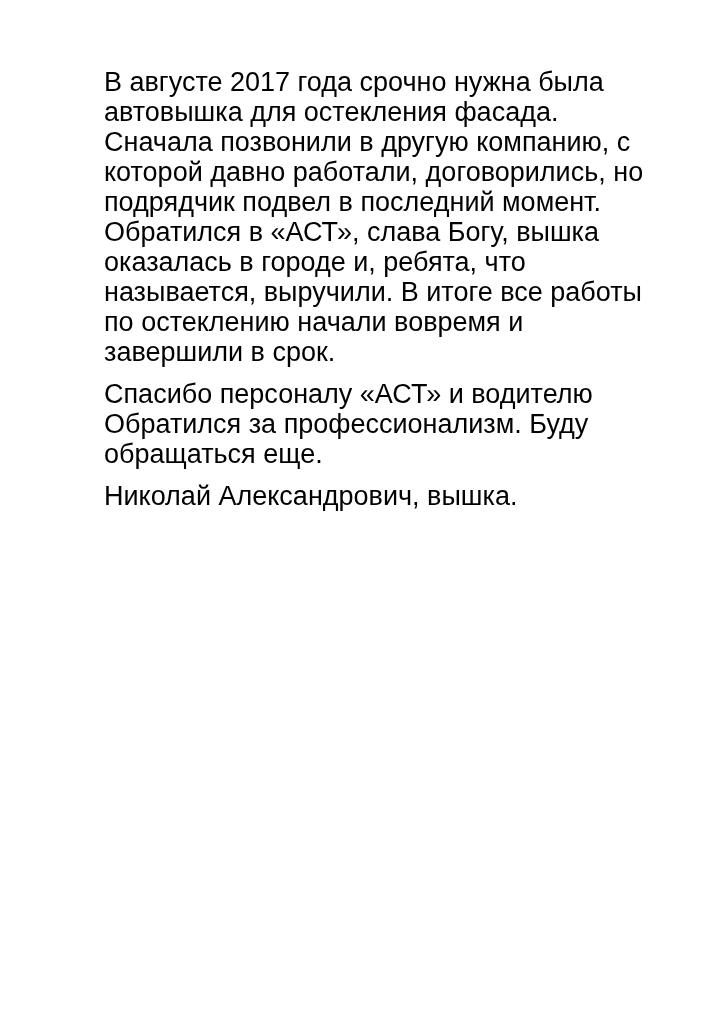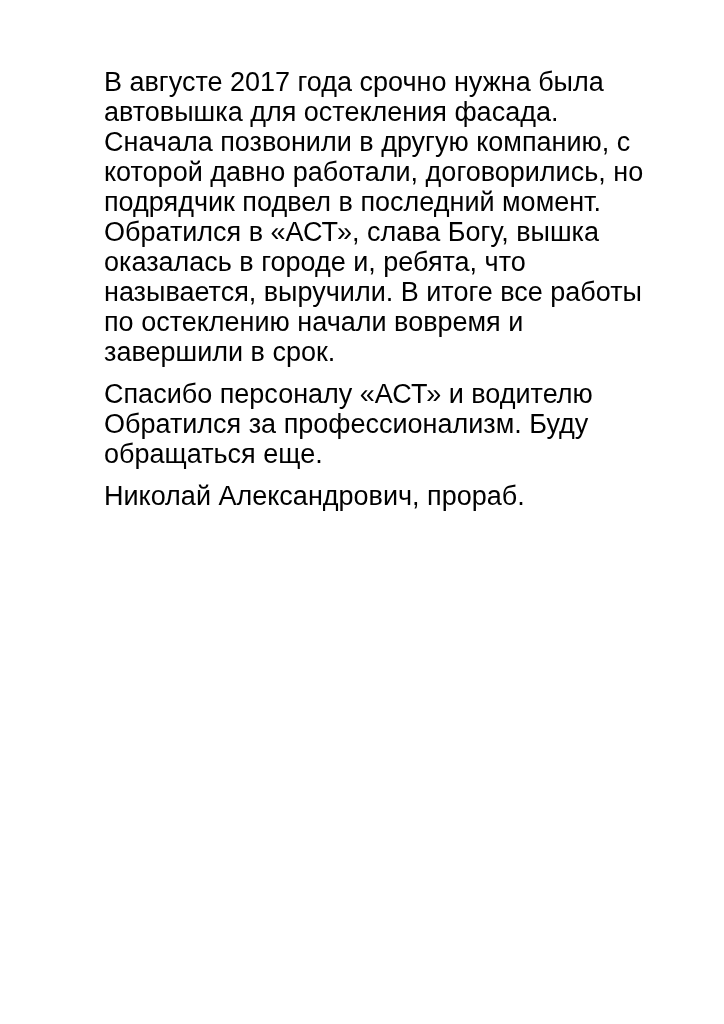--- a/index.html
+++ b/index.html
@@ -46,15 +46,15 @@
 которой давно работали, договорились, но
 подрядчик подвел в последний момент.
 Обратился в «АСТ», слава Богу, вышка
 оказалась в городе и, ребята, что
 называется, выручили. В итоге все работы
 по остеклению начали вовремя и
 завершили в срок.</p>
     <p class="para">Спасибо персоналу «АСТ» и водителю
 Обратился за профессионализм. Буду
 обращаться еще.</p>
-    <p class="para">Николай Александрович, прораб.</p>
+    <p class="para">Николай Александрович, вышка.</p>
   </div>
 </div>
 
 </body></html>

